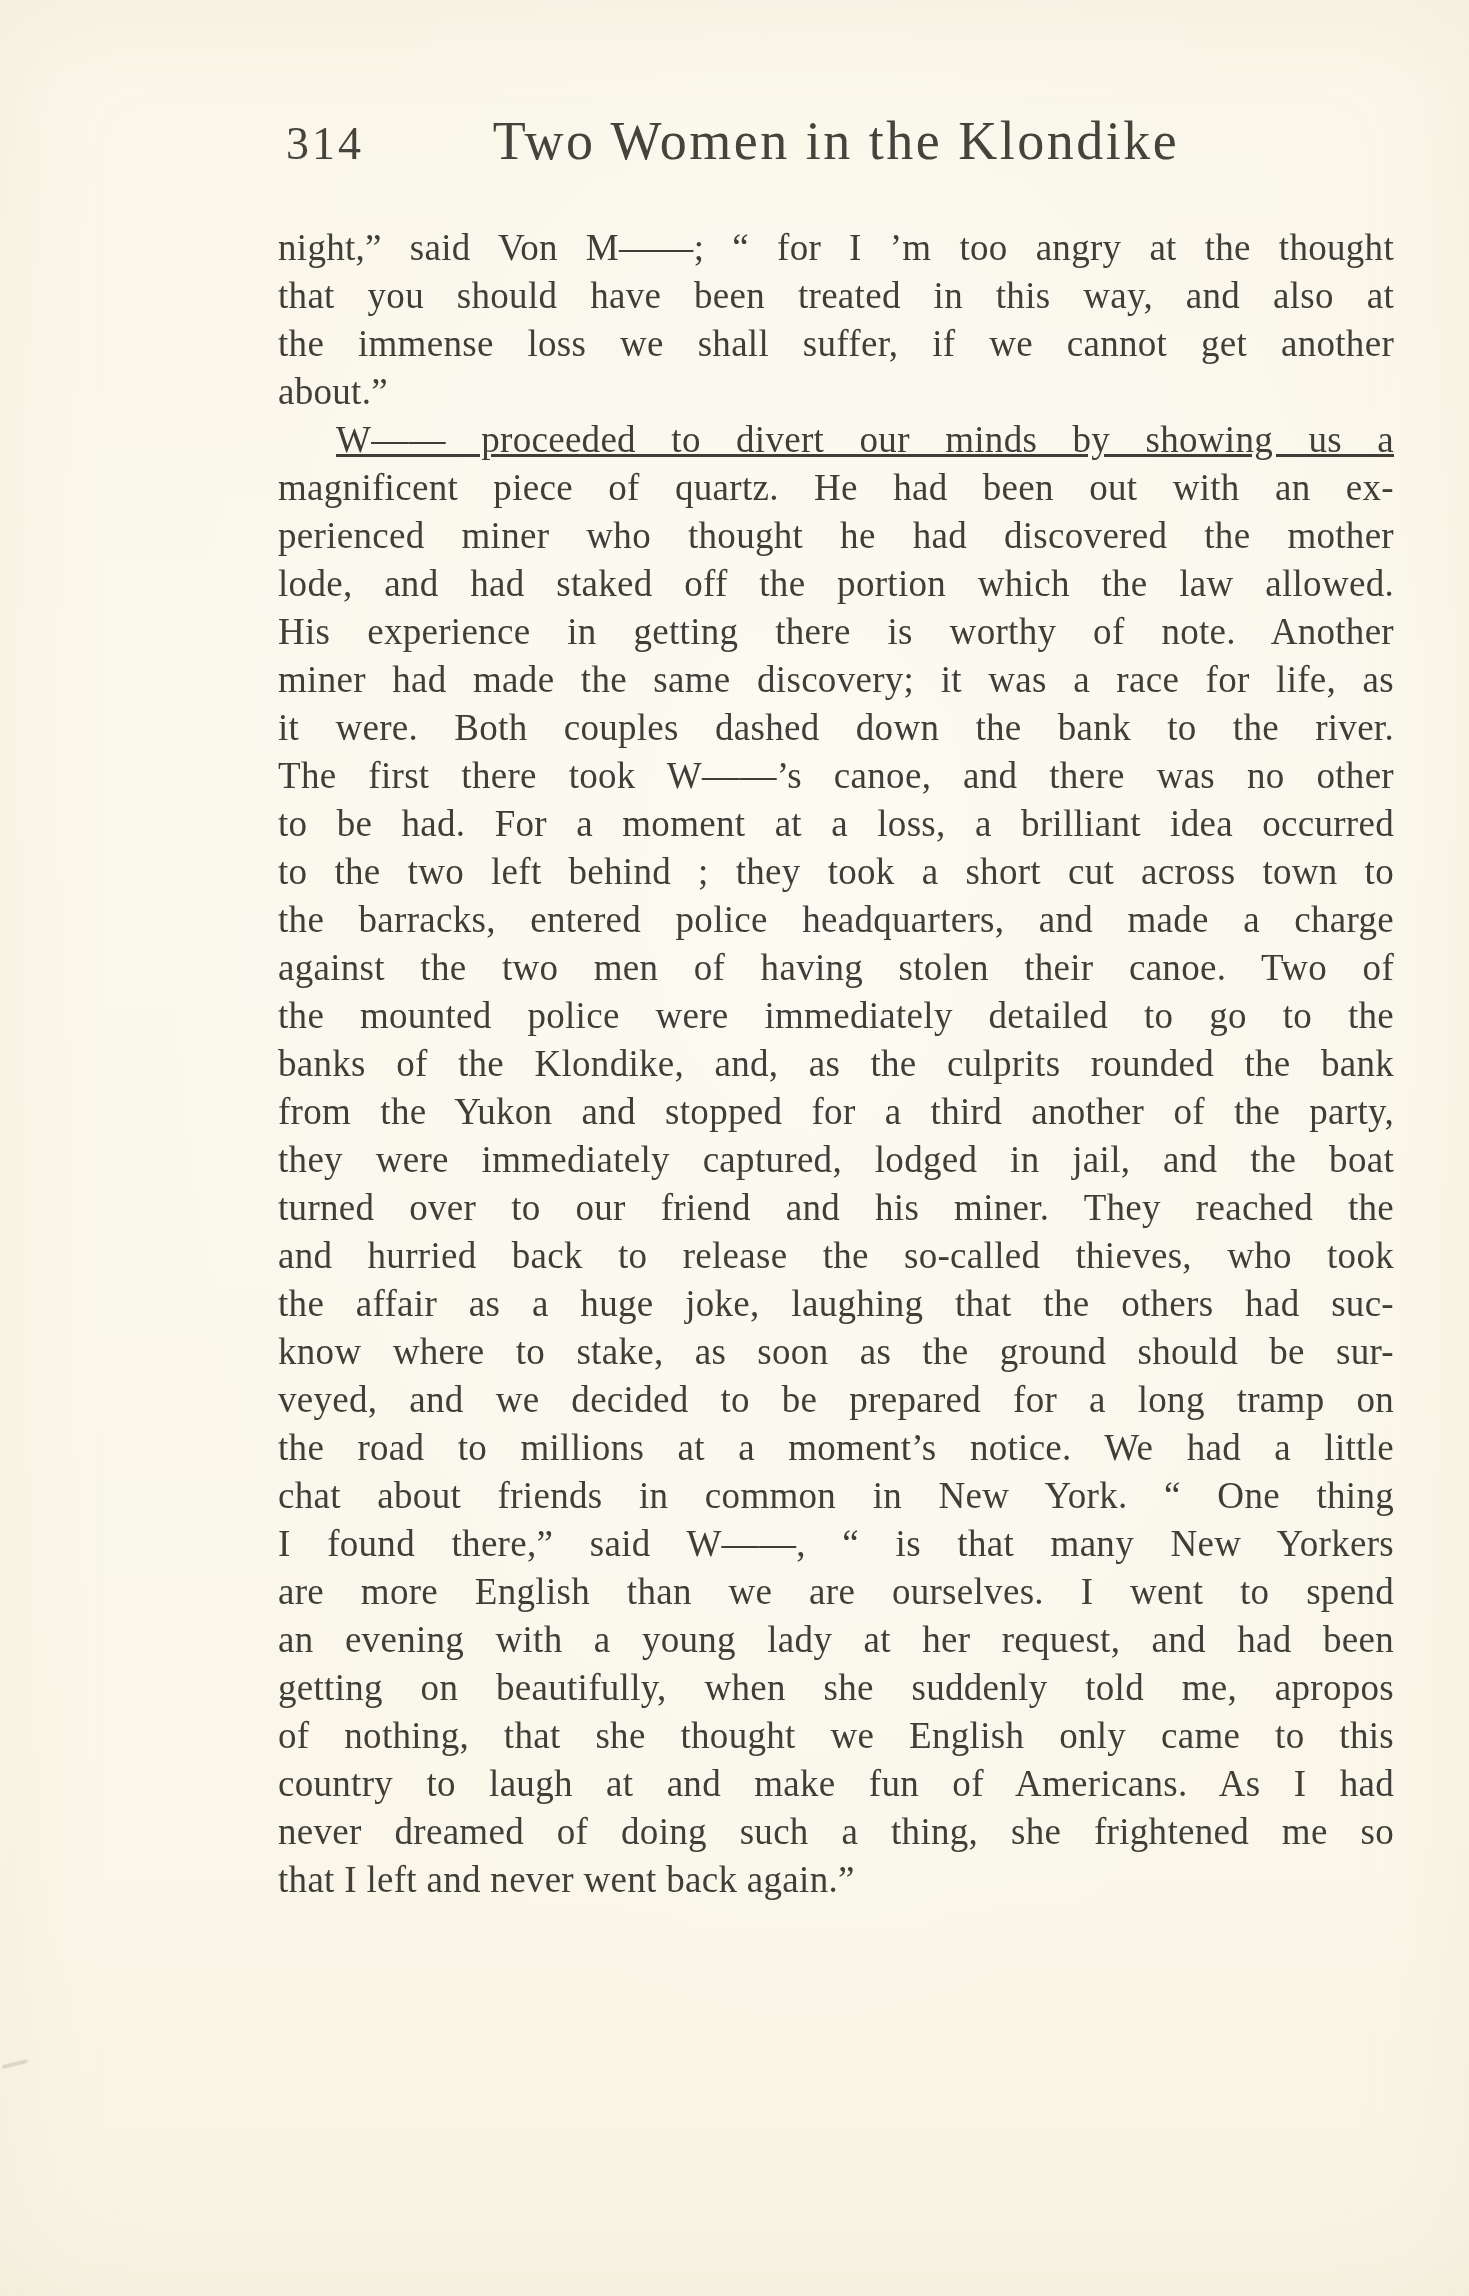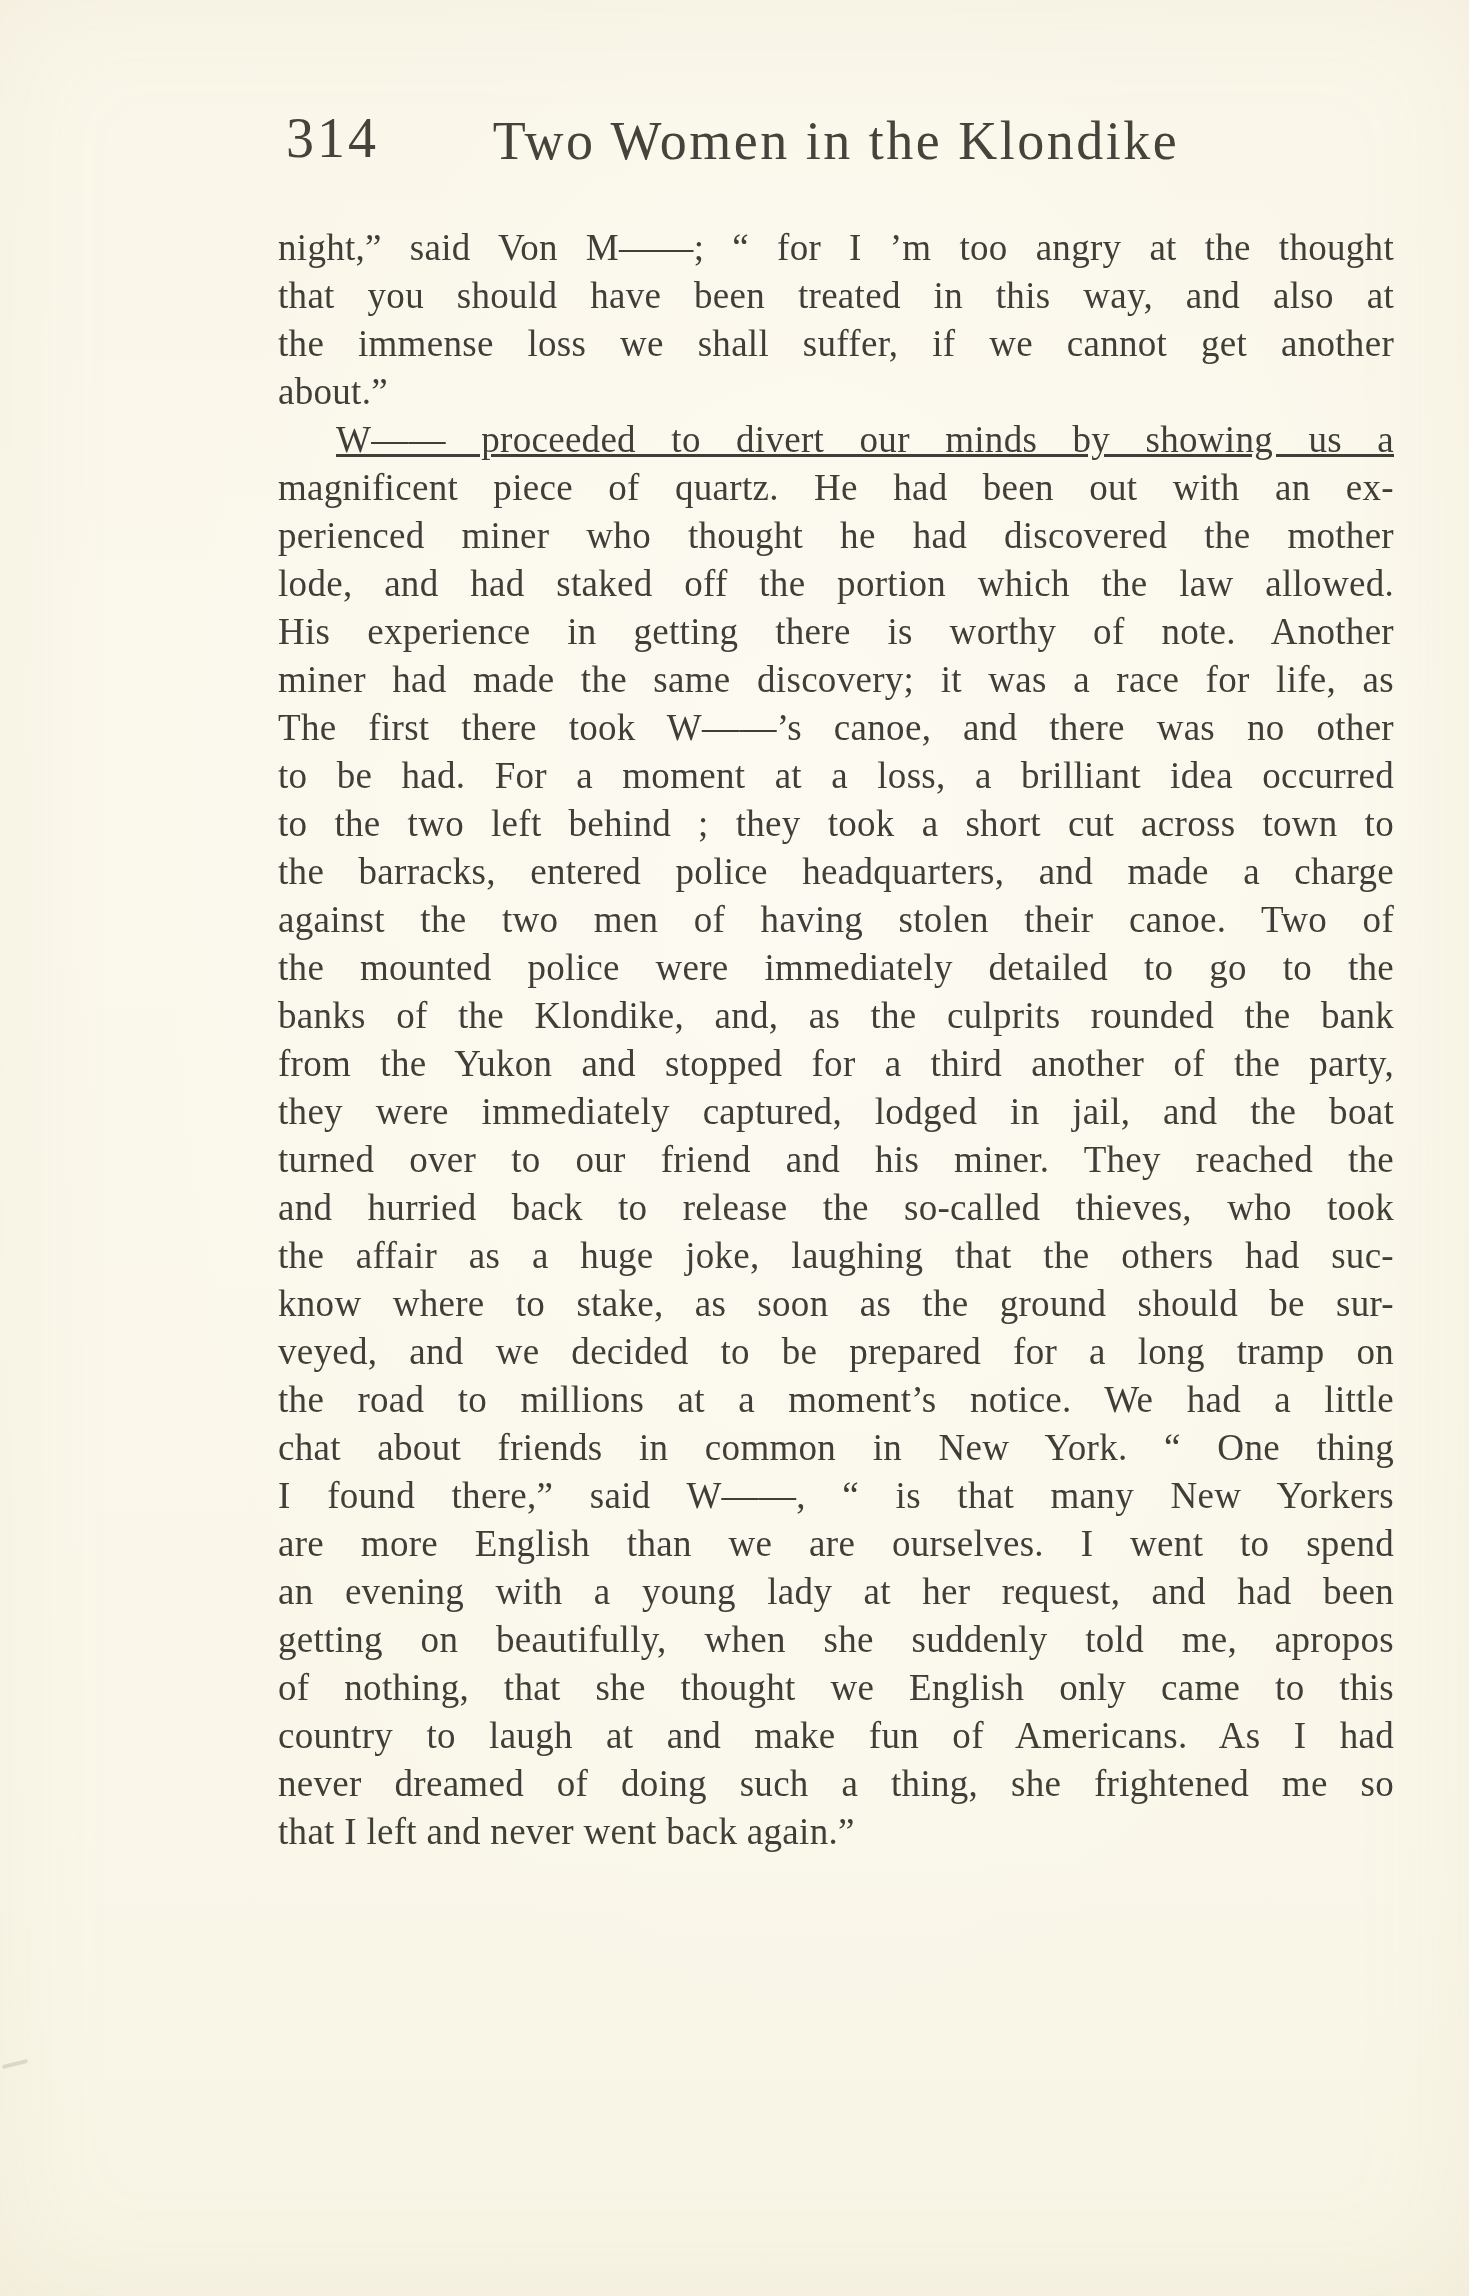--- a/index.html
+++ b/index.html
@@ -31,21 +31,21 @@
     position: absolute;
     top: 100px;
     left: 278px;
     width: 1116px;
     height: 70px;
   }
   .page-number {
     position: absolute;
     left: 8px;
     bottom: 0;
-    font-size: 56px;
+    font-size: 46px;
     letter-spacing: 3px;
     color: #45433c;
   }
   .running-title {
     position: absolute;
     left: 0;
     right: 0;
     bottom: -2px;
     text-align: center;
     font-size: 54px;
@@ -99,20 +99,21 @@
     <div class="line">night,” said Von M——; “ for I ’m too angry at the thought</div>
       <div class="line">that you should have been treated in this way, and also at</div>
       <div class="line">the immense loss we shall suffer, if we cannot get another</div>
       <div class="line para-end">about.”</div>
       <div class="line indent">W—— proceeded to divert our minds by showing us a</div>
       <div class="line">magnificent piece of quartz. He had been out with an ex-</div>
       <div class="line">perienced miner who thought he had discovered the mother</div>
       <div class="line">lode, and had staked off the portion which the law allowed.</div>
       <div class="line">His experience in getting there is worthy of note. Another</div>
       <div class="line">miner had made the same discovery; it was a race for life, as</div>
+      <div class="line">it were. Both couples dashed down the bank to the river.</div>
       <div class="line">The first there took W——’s canoe, and there was no other</div>
       <div class="line">to be had. For a moment at a loss, a brilliant idea occurred</div>
       <div class="line">to the two left behind ; they took a short cut across town to</div>
       <div class="line">the barracks, entered police headquarters, and made a charge</div>
       <div class="line">against the two men of having stolen their canoe. Two of</div>
       <div class="line">the mounted police were immediately detailed to go to the</div>
       <div class="line">banks of the Klondike, and, as the culprits rounded the bank</div>
       <div class="line">from the Yukon and stopped for a third another of the party,</div>
       <div class="line">they were immediately captured, lodged in jail, and the boat</div>
       <div class="line">turned over to our friend and his miner. They reached the</div>

